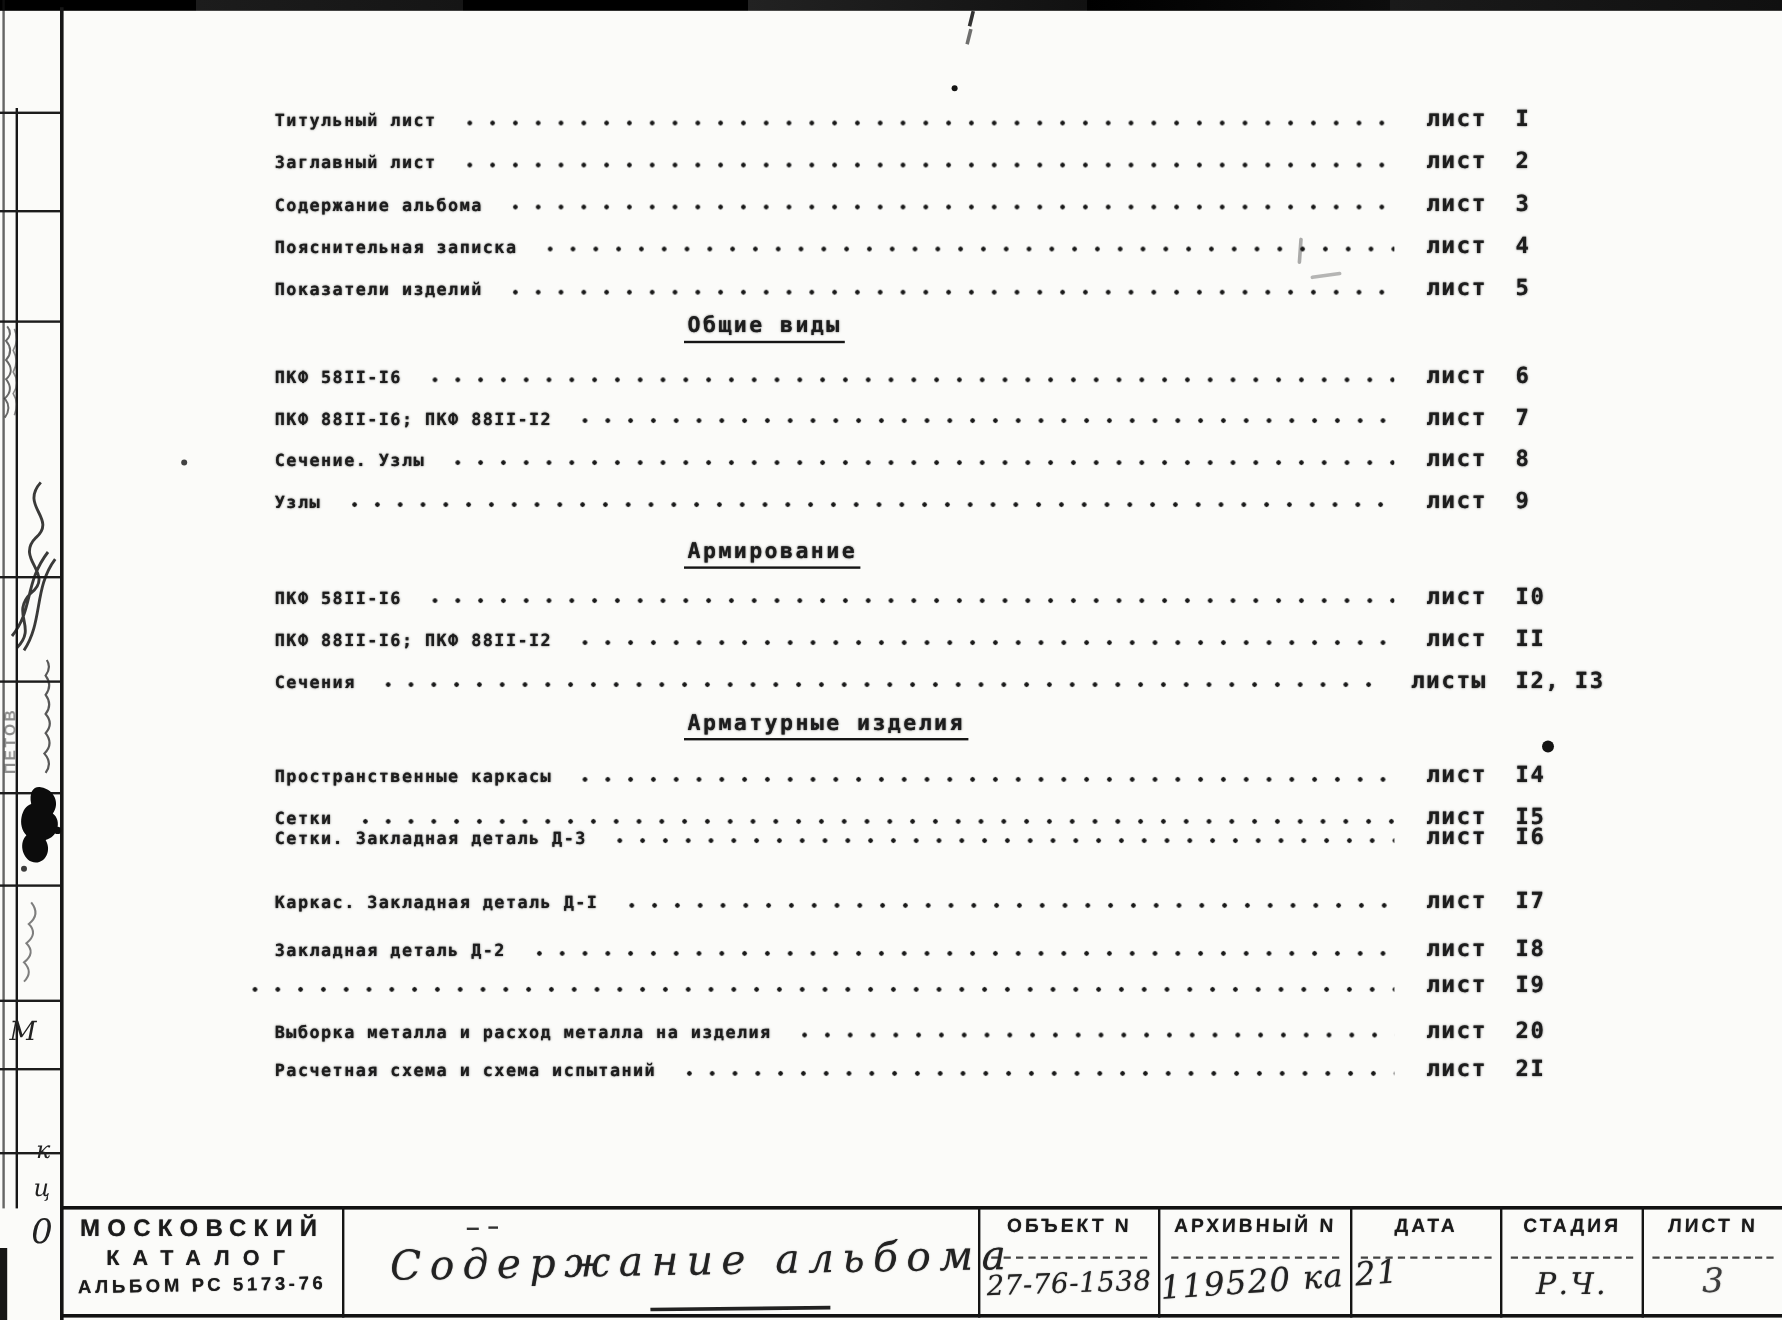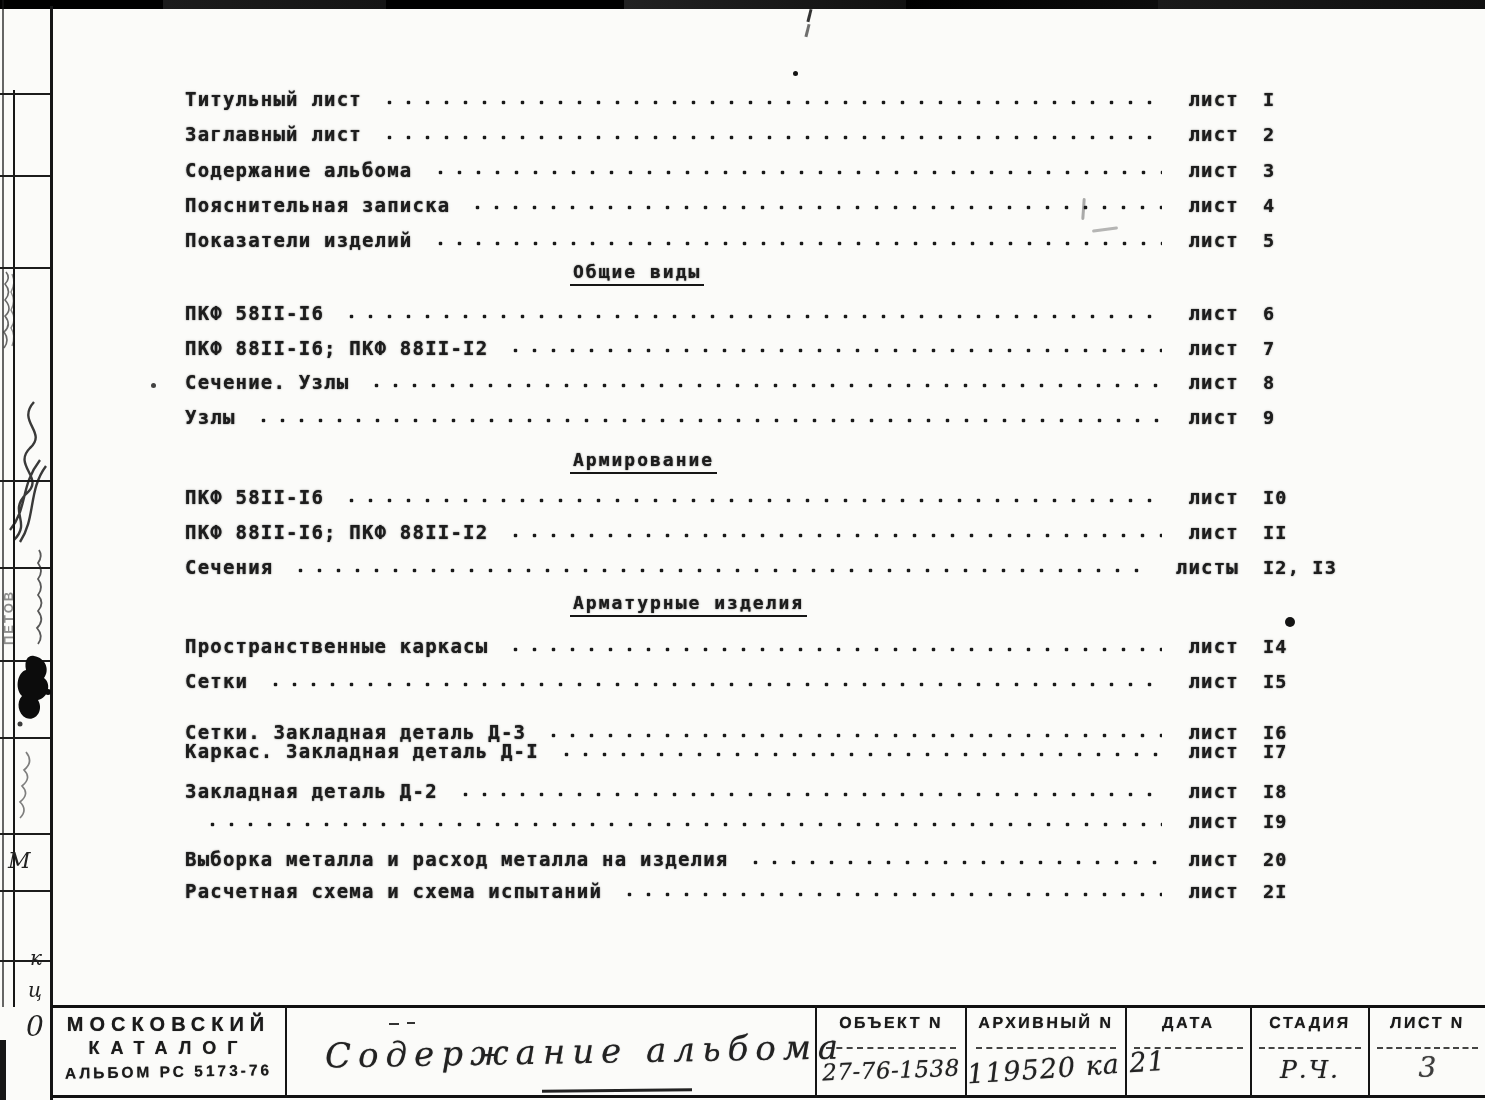--- a/index.html
+++ b/index.html
@@ -12,21 +12,21 @@
   .topbar{position:absolute;left:0;top:0;width:1485px;height:9px;
     background:linear-gradient(90deg,#000 0,#000 11%,#1c1c1c 11%,#151515 26%,#000 26%,#000 42%,#222 42%,#111 61%,#000 61%,#0d0d0d 78%,#1a1a1a 78%,#101010 100%);}
   .vline{position:absolute;background:#161616;}
   .hline{position:absolute;background:#1c1c1c;}
   .margin-strip .hline{left:0;width:50px;height:2px;}
   
   .toc{position:absolute;left:185px;top:0;width:1137px;}
   .toc-row{position:absolute;left:0;width:100%;display:flex;align-items:baseline;height:24px;}
   .typew{color:#1d1d1d;font-weight:700;letter-spacing:1.2px;
     text-shadow:0 0 1px rgba(15,15,15,.8),0 0 2.5px rgba(60,60,60,.3);}
-  .t-title{font-size:19px;white-space:nowrap;}
+  .t-title{font-size:14px;white-space:nowrap;margin-left:44px;}
   .leader{flex:1;height:9px;align-self:center;margin:4px 26px 0 16px;
     background-image:radial-gradient(circle, #191919 1.6px, rgba(25,25,25,.25) 2px, transparent 2.6px);
     background-size:19px 9px;background-repeat:repeat-x;background-position:2px center;}
   .sheet-label{min-width:46px;font-size:19px;white-space:nowrap;}
   .sheet-no{width:83px;box-sizing:border-box;padding-left:24px;font-size:18.5px;white-space:nowrap;}
   .section-header{position:absolute;left:385px;width:400px;}
   .section-header span{display:inline-block;font-size:18px;letter-spacing:2px;
     border-bottom:2.5px solid #161616;padding:0 3px 2px 3px;}
   
   .tb-cell{position:absolute;border-left:2.5px solid #141414;box-sizing:border-box;}
@@ -162,21 +162,21 @@
       <span class="leader"></span>
       <span class="sheet-label typew">лист</span>
       <span class="sheet-no typew">I4</span>
     </div>
     <div class="toc-row" style="top: 670px;">
       <span class="t-title typew">Сетки</span>
       <span class="leader"></span>
       <span class="sheet-label typew">лист</span>
       <span class="sheet-no typew">I5</span>
     </div>
-    <div class="toc-row" style="top: 721px;">
+    <div class="toc-row" style="top: 686px;">
       <span class="t-title typew">Сетки. Закладная деталь Д-3</span>
       <span class="leader"></span>
       <span class="sheet-label typew">лист</span>
       <span class="sheet-no typew">I6</span>
     </div>
     <div class="toc-row" style="top: 740px;">
       <span class="t-title typew">Каркас. Закладная деталь Д-I</span>
       <span class="leader"></span>
       <span class="sheet-label typew">лист</span>
       <span class="sheet-no typew">I7</span>

